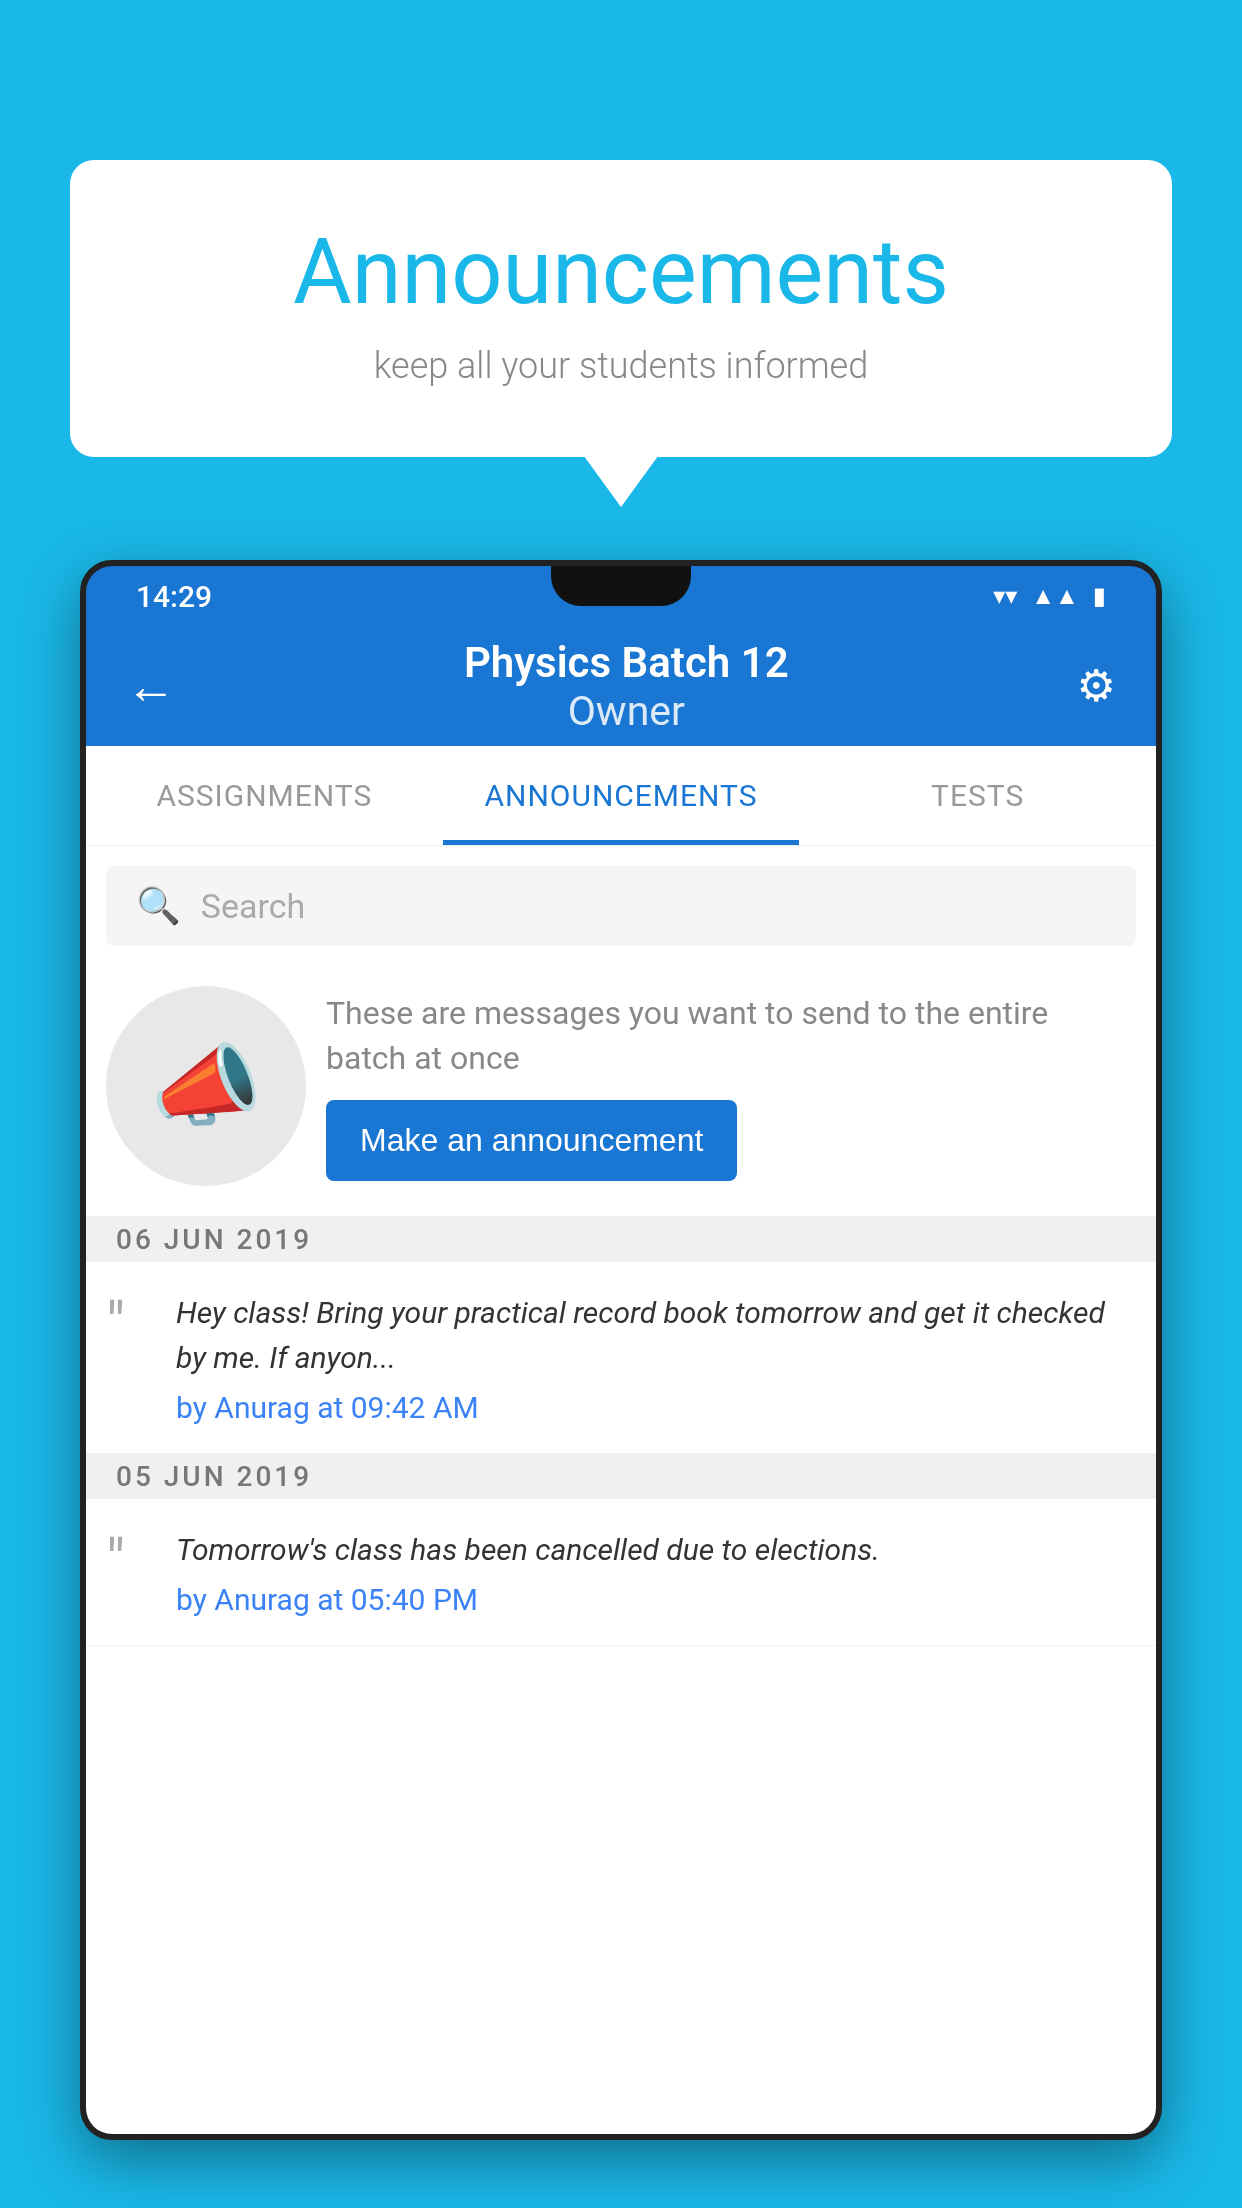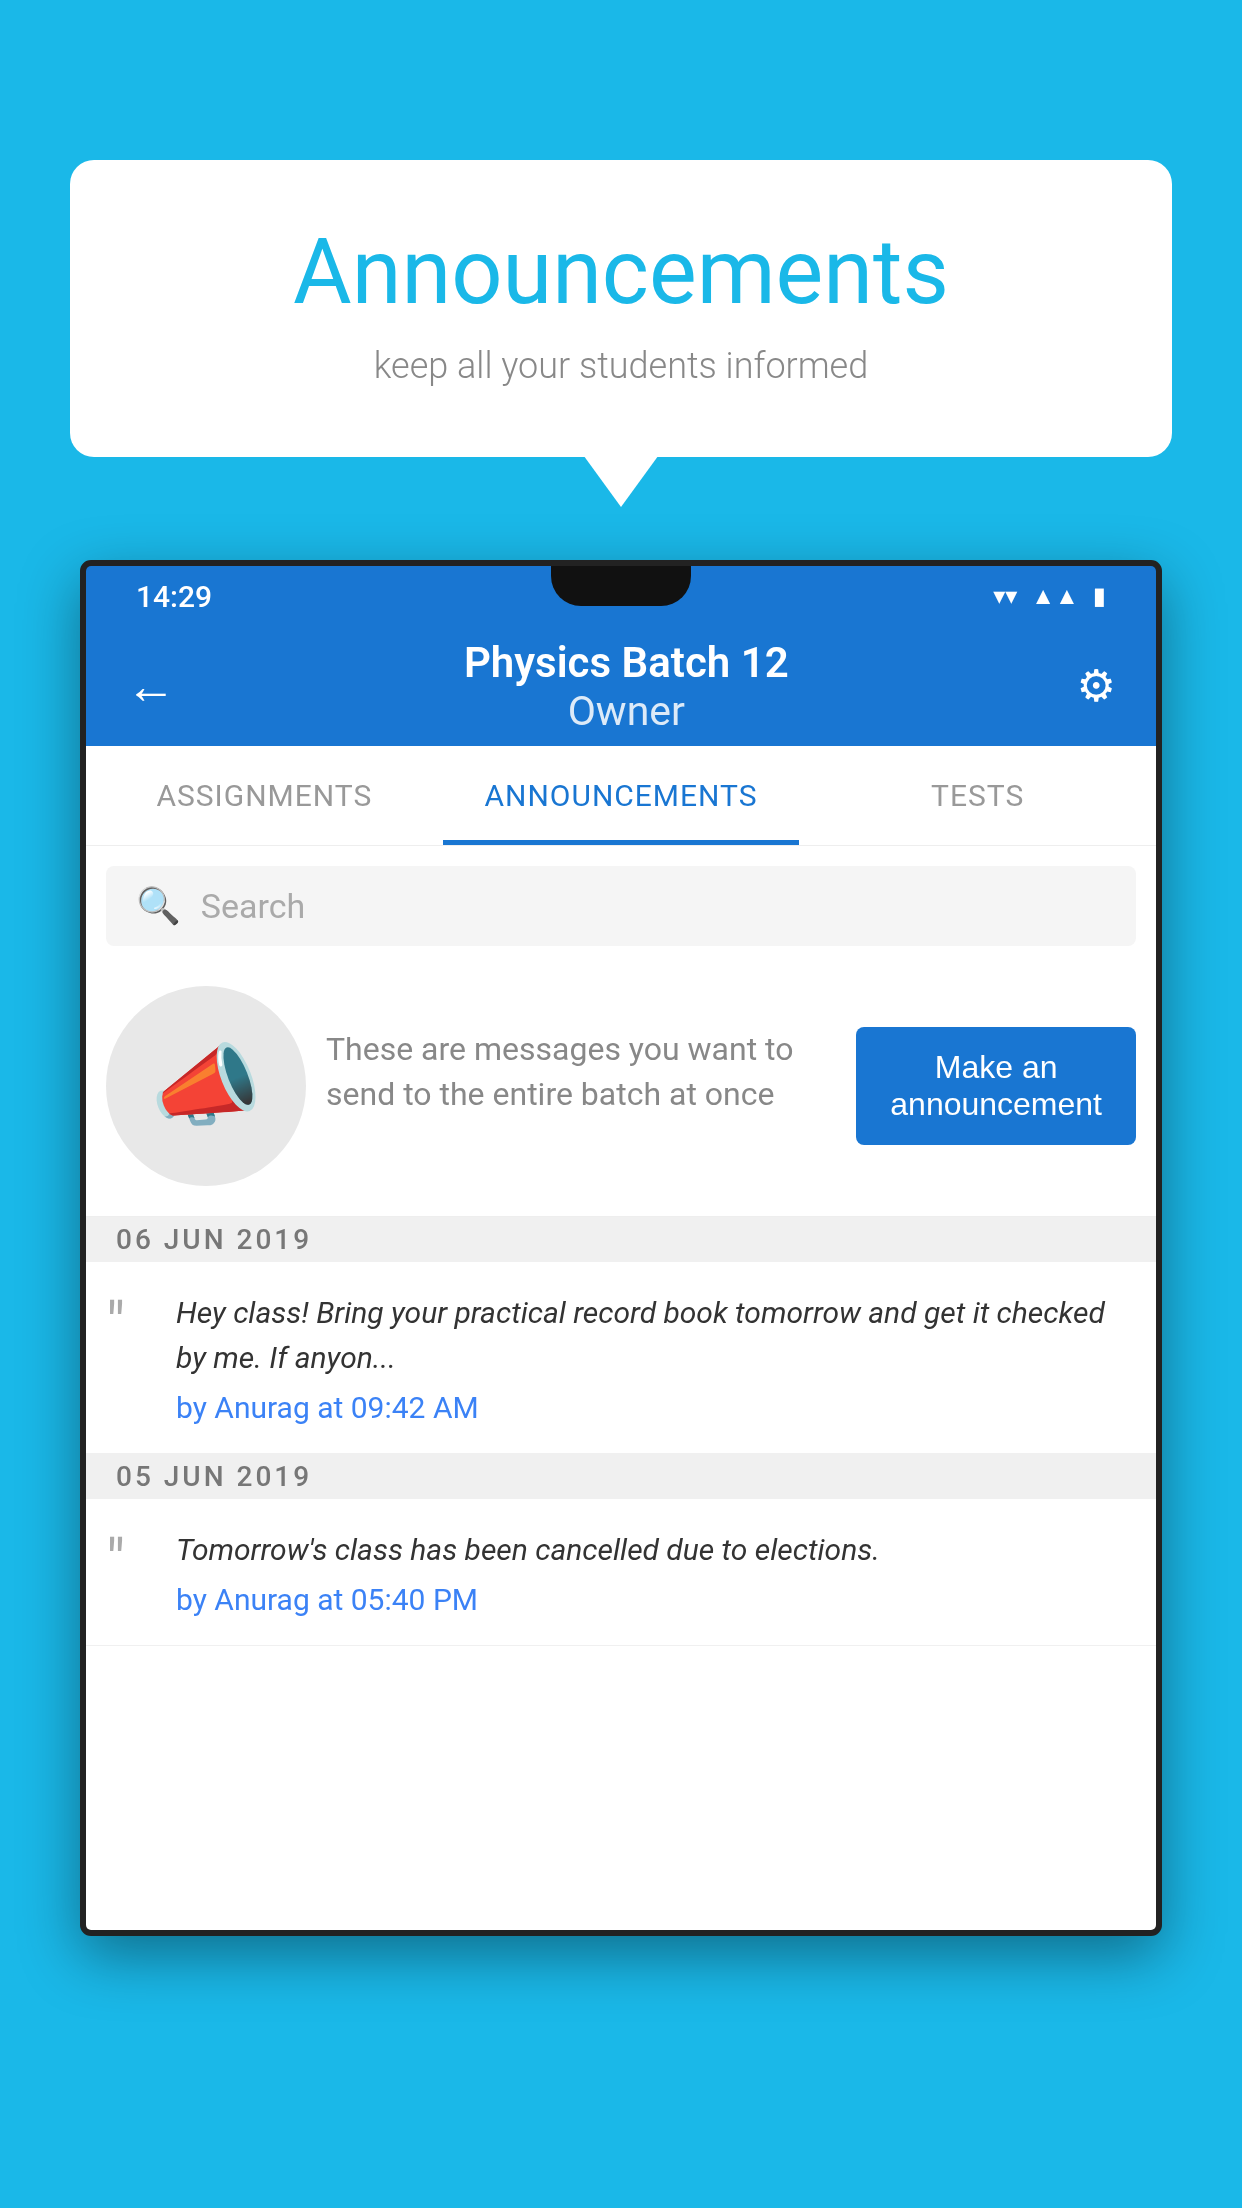--- a/index.html
+++ b/index.html
@@ -63,23 +63,23 @@
     .phone-container {
       position: absolute;
       top: 560px;
       left: 80px;
       right: 80px;
       bottom: 0;
     }
 
     .phone-body {
       background: #111;
-      border-radius: 11px;
+      border-radius: 32px;
       width: 100%;
-      height: 1376px;
+      height: 1580px;
       position: relative;
       overflow: hidden;
       box-shadow: 0 20px 60px rgba(0,0,0,0.4);
       border: 6px solid #222;
     }
 
     
     .status-bar {
       background: #1976D2;
       height: 60px;
@@ -232,20 +232,21 @@
       border-radius: 50%;
       display: flex;
       align-items: center;
       justify-content: center;
       font-size: 90px;
       color: #666;
     }
 
     .promo-right {
       display: flex;
+      flex-direction: column;
       gap: 20px;
     }
 
     .promo-desc {
       color: #888;
       font-size: 32px;
       line-height: 1.4;
     }
 
     .make-announcement-btn {

